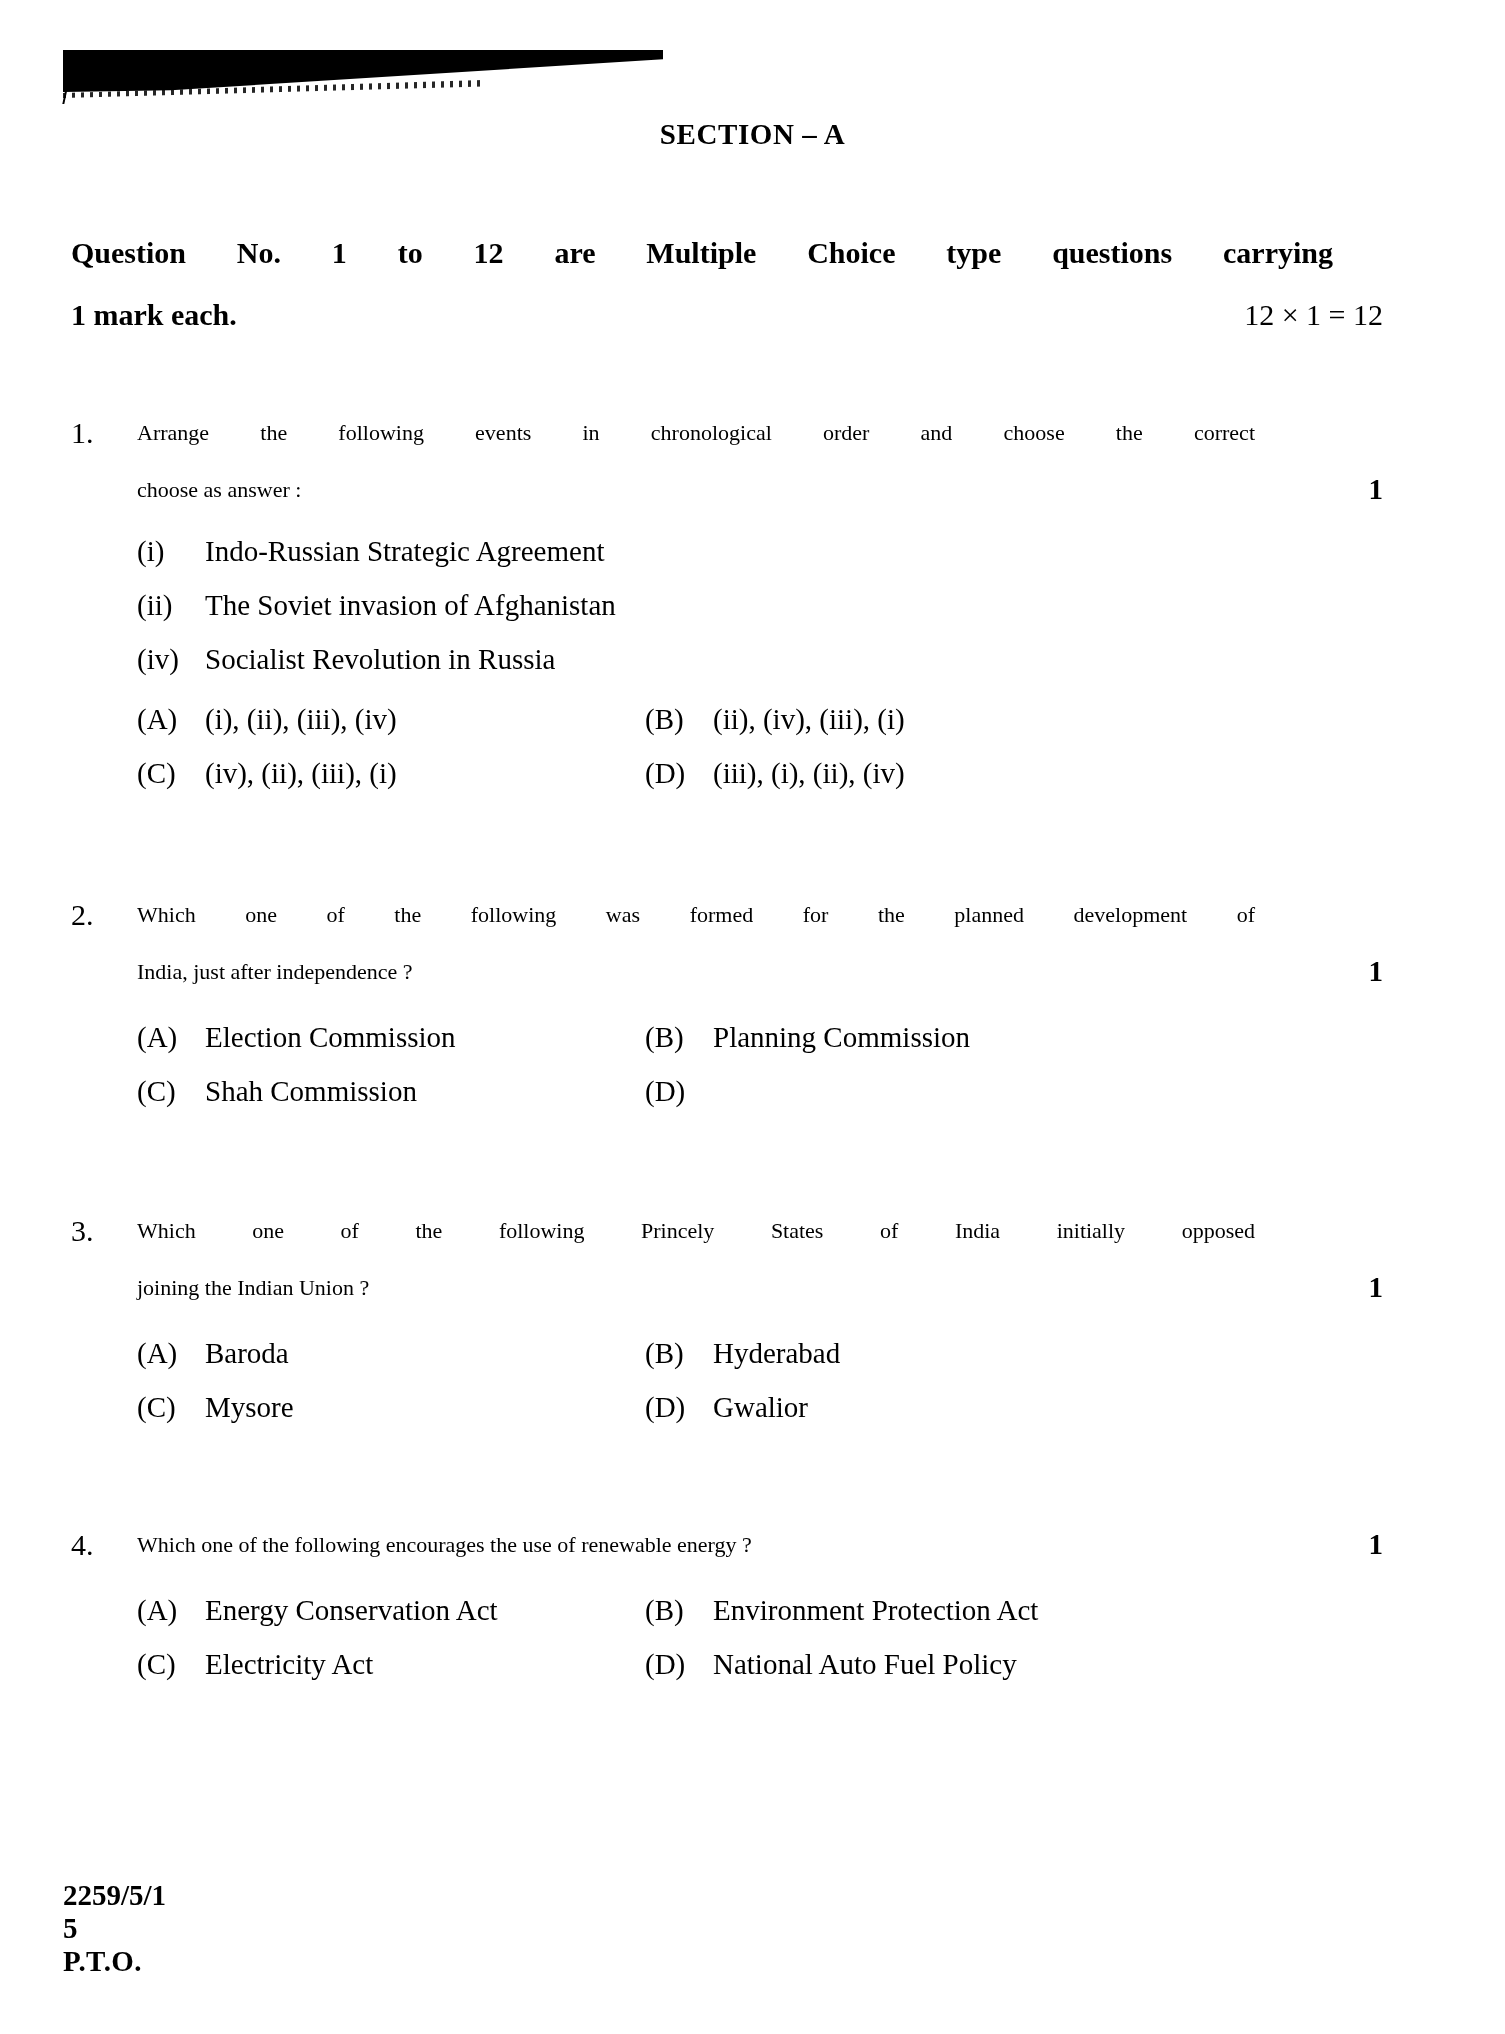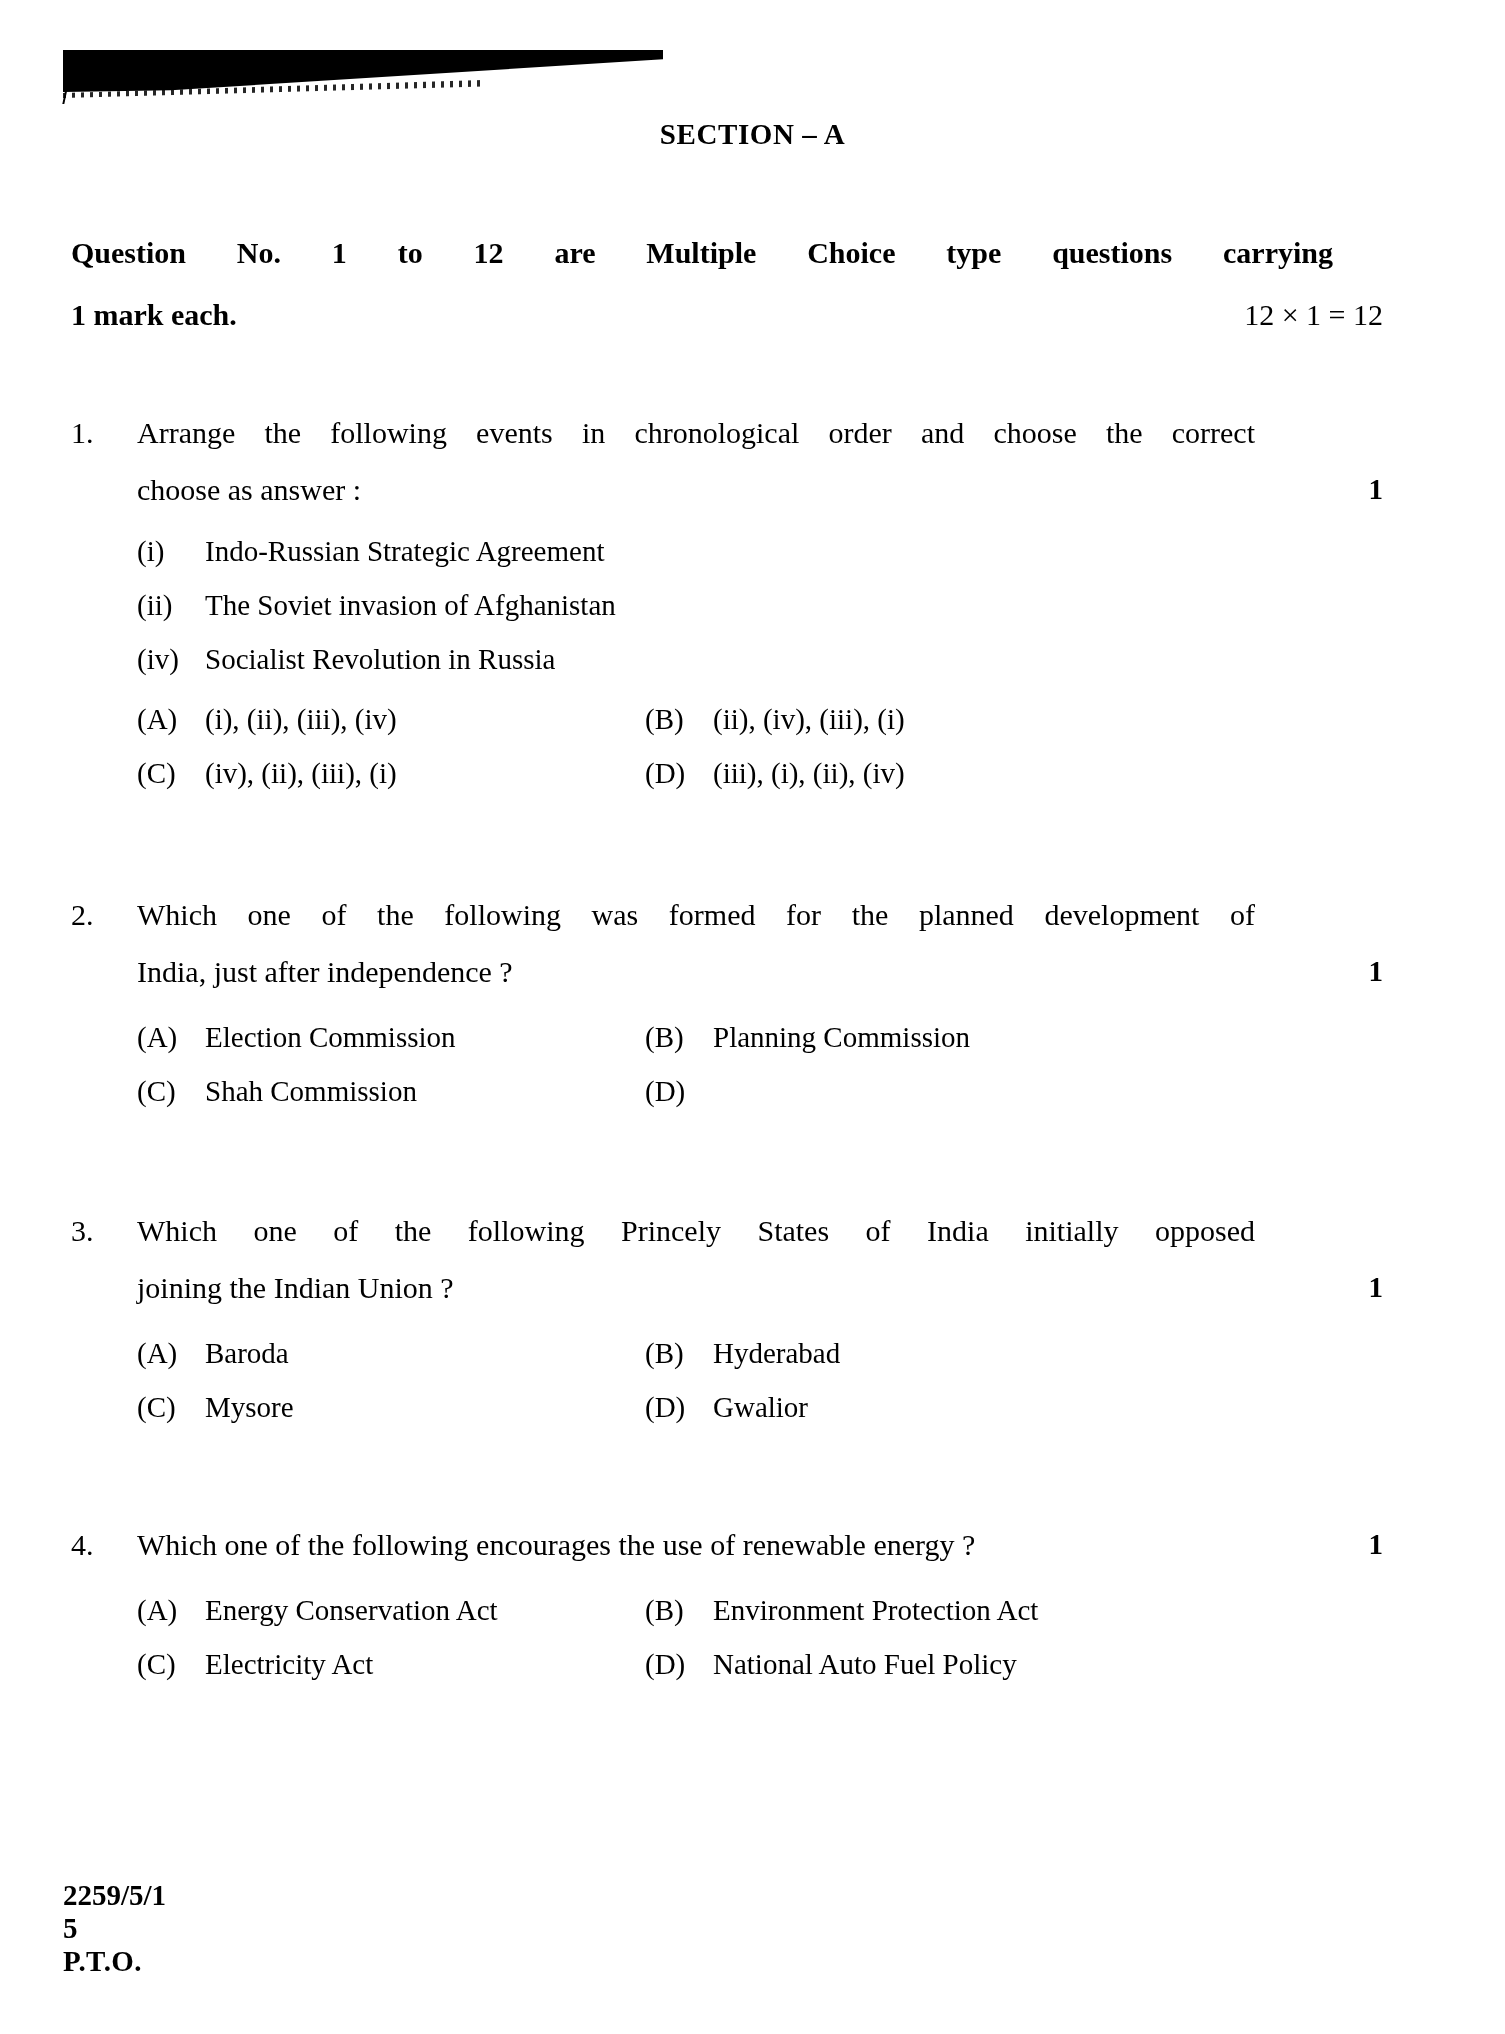--- a/index.html
+++ b/index.html
@@ -109,21 +109,21 @@
     align-items: flex-start;
   }
   .q-num {
     width: 66px;
     flex: 0 0 66px;
     font-size: 30px;
     line-height: 57px;
   }
   .q-body {
     flex: 1 1 auto;
-    font-size: 30px;
+    font-size: 22px;
     line-height: 57px;
     width: 1150px;
   }
   .q-line-just {
     text-align: justify;
     text-align-last: justify;
     width: 1118px;
   }
   .q-line {
     width: 1118px;

